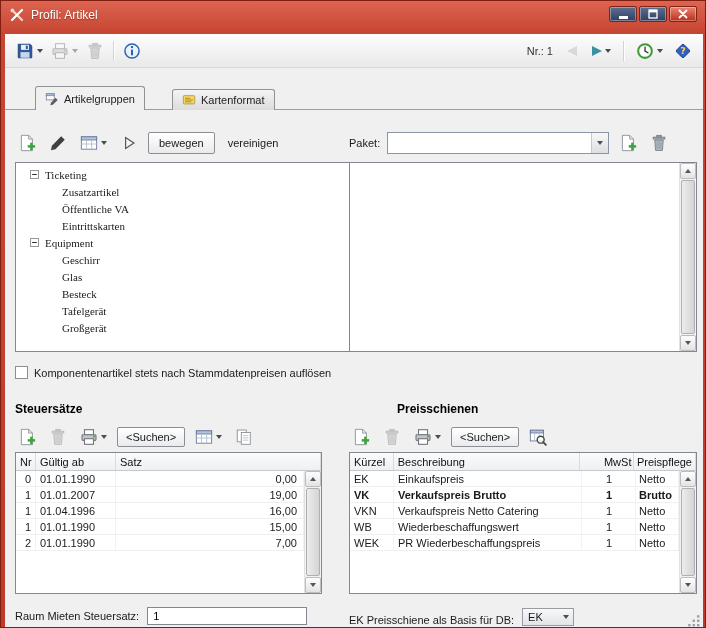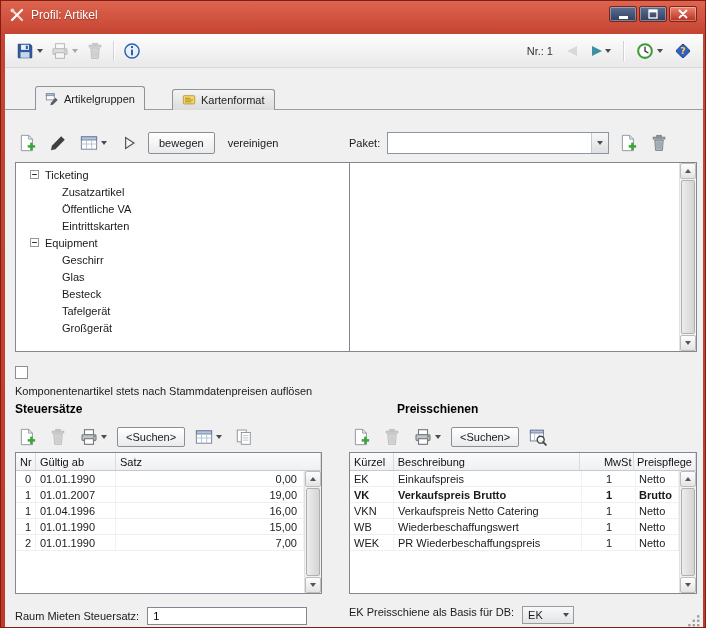--- a/index.html
+++ b/index.html
@@ -64,42 +64,42 @@
   
   .paket-row { position:absolute; left:344px; top:96px; height:26px; display:flex; align-items:center; gap:7px; }
   .combo { height:22px; background:#fff; border:1px solid #8a96a4; display:flex; align-items:center; }
   .combo .combo-value { flex:1; padding:0 5px; overflow:hidden; white-space:nowrap; }
   .combo .combo-btn { width:17px; align-self:stretch; display:flex; align-items:center; justify-content:center;
     background:linear-gradient(#f7f7f7,#dddfe2); border-left:1px solid #c3c9d0; }
   #paket-combo { width:222px; }
 
   
   .listbox { position:absolute; background:#fff; border:1px solid #828790; }
-  #tree-box { left:10px; top:128px; width:376px; height:190px; }
+  #tree-box { left:10px; top:128px; width:376px; height:190px;font-family:Liberation Serif, serif; }
   #paket-box { left:344px; top:128px; width:348px; height:190px; }
   .tree-inner { position:absolute; left:0; top:0; right:17px; bottom:0; overflow:hidden; padding-top:3px; }
   .tree-item { height:17px; display:flex; align-items:center; gap:6px; }
   .tree-item.lvl0 { padding-left:14px; }
   .tree-item.lvl1 { padding-left:46px; }
   .expander { width:9px; height:9px; display:block; }
 
   
   .vscroll { position:absolute; right:0; top:0; bottom:0; width:17px; background:#f2f2f2;
     border-left:1px solid #e2e2e2; display:flex; flex-direction:column; }
   .vscroll.below-header { top:18px; }
   .sb-btn { height:16px; background:linear-gradient(#fefefe,#e3e3e3); border:1px solid #bdbdbd;
     border-radius:2px; display:flex; align-items:center; justify-content:center; margin:0; }
   .sb-track { flex:1; position:relative; margin:1px 0; }
   .sb-thumb { position:absolute; left:1px; right:1px; top:0; bottom:0;
     background:linear-gradient(90deg,#ededed,#d4d4d4); border:1px solid #b0b0b0; border-radius:2px; }
   .sb-up { width:0; height:0; border-left:3px solid transparent; border-right:3px solid transparent; border-bottom:4px solid #555; }
   .sb-down { width:0; height:0; border-left:3px solid transparent; border-right:3px solid transparent; border-top:4px solid #555; }
 
   
-  .check-row { position:absolute; left:10px; top:332px; display:flex; align-items:flex-start; gap:6px;flex-direction:column; }
+  .check-row { position:absolute; left:10px; top:332px; display:flex; align-items:flex-end; gap:6px; }
   .checkbox { width:13px; height:13px; background:#fff; border:1px solid #8b8f94; }
 
   
   .section-title { position:absolute; font-weight:bold; font-size:12px; color:#000; }
   #title-steuer { left:10px; top:368px; }
   #title-preis { left:344px; top:368px;margin-left:48px; }
 
   #steuer-toolbar { left:10px; top:390px; }
   #preis-toolbar { left:344px; top:390px; }
   .btn.small { height:20px; padding:0 8px; }
@@ -123,21 +123,21 @@
   .c-satz { flex:1; justify-content:flex-end; padding-right:6px; }
   .th.c-satz { justify-content:flex-start; }
 
   .p-kurz  { width:44px; }
   .p-besch { width:188px; }
   .p-mwst  { width:34px;margin-left:20px; }
   .p-pfl   { flex:1; padding:0 3px; }
 
   
   .footer-left { position:absolute; left:10px; top:572px; height:20px; display:flex; align-items:center; gap:8px; }
-  .footer-right { position:absolute; left:344px; top:572px; height:20px; display:flex; align-items:flex-start; gap:8px; }
+  .footer-right { position:absolute; left:344px; top:572px; height:20px; display:flex; align-items:flex-end; gap:8px; }
   .text-input { width:160px; height:18px; border:1px solid #828790; background:#fff;
     font-family:"Liberation Sans", sans-serif; font-size:11px; padding:0 5px; }
   #db-combo { width:52px; height:18px; background:linear-gradient(#f8f8f8,#e2e4e6); border:1px solid #989ca1; }
   #db-combo .combo-btn { width:14px; background:transparent; border-left:none; }
 
   .grip { position:absolute; right:2px; bottom:2px; width:14px; height:14px; }
 </style>
 </head>
 <body>
 

